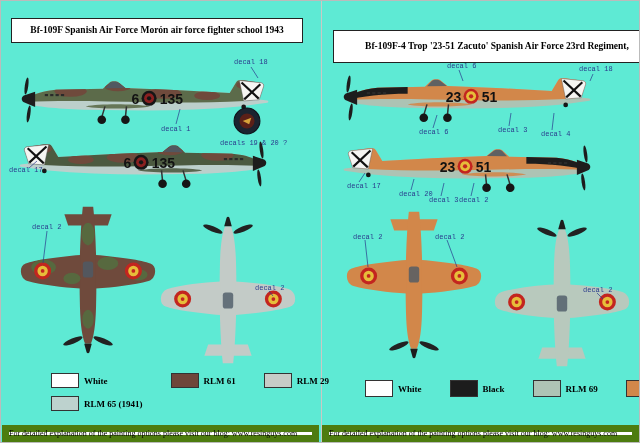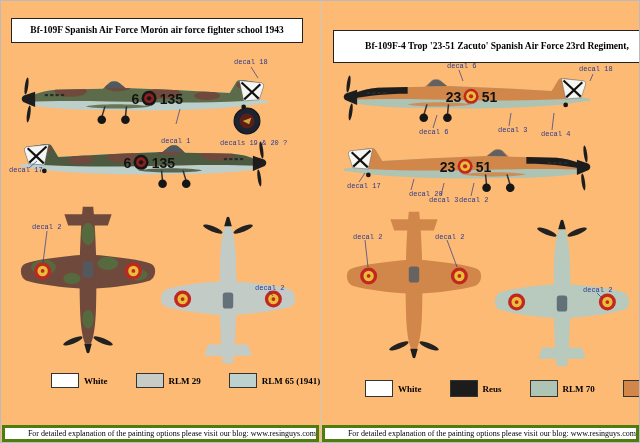--- a/index.html
+++ b/index.html
@@ -1,39 +1,39 @@
 <!DOCTYPE html>
 <html><head>
 <meta charset="utf-8">
 <style>
   * { margin:0; padding:0; box-sizing:border-box; }
   html,body { width:640px; height:443px; }
   body { font-family:"Liberation Serif", serif; background:#e9e9e6; }
-  .sheet { position:relative; width:640px; height:443px; background:#fdba74; border:1px solid #bbb; overflow:hidden; }
+  .sheet { position:relative; width:640px; height:443px; background:#5eead4; border:1px solid #bbb; overflow:hidden; }
   .divider { position:absolute; left:320px; top:0; width:1px; height:443px; background:#c9c9c4; }
 
   .title-box { position:absolute; border:1px solid #222; background:#fff;
     display:flex; flex-direction:column; align-items:center; justify-content:center;
     text-align:center; font-weight:bold; font-size:9.5px; line-height:1.35; padding:2px 4px; }
 
   .decal { position:absolute; font-size:7px; color:#2a3a8c; white-space:nowrap; font-family:Liberation Mono, monospace; }
 
   .plane { position:absolute; }
 
   .legend-left { position:absolute; left:22px; top:372px; width:290px;
     display:grid; grid-template-columns:repeat(3,1fr); row-gap:8px; }
   .legend-right { position:absolute; left:336px; top:379px; width:298px;
     display:flex; justify-content:space-between; }
   .legend-item { display:flex; align-items:center;padding-left:28px; }
   .swatch { width:28px; height:15px; border:1px solid #333; flex:none; }
   .legend-right .swatch { height:17px; }
   .legend-label { margin-left:5px; font-weight:bold; font-size:9px; white-space:nowrap; }
 
-  .footer-box { position:absolute; top:424px; width:317px; height:17px; border:3px solid #4d7c0f; background:#fff;
-    display:flex; align-items:center; justify-content:flex-end; font-size:8px; white-space:nowrap; }
+  .footer-box { position:absolute; top:424px; width:317px; height:17px; border:7px solid #4d7c0f; background:#fff;
+    display:flex; align-items:center; justify-content:flex-start; font-size:8px; white-space:nowrap; }
   .footer-left { left:1px; }
   .footer-right { left:321px; }
 
   .code-text { font-family:"Liberation Sans", sans-serif; font-weight:bold; font-size:13px; fill:#121212; }
   .leader-overlay { position:absolute; left:0; top:0; pointer-events:none; }
 </style>
 </head>
 <body>
 
 <svg width="0" height="0" style="position:absolute" aria-hidden="true">
@@ -148,30 +148,34 @@
       <use href="#top-body"></use>
     </svg>
 
     <svg class="plane" style="left:156px; top:212px; --t-top:#c3cbc7;" viewBox="0 0 150 165" width="142" height="156">
       <g transform="rotate(180 75 82.5)">
           <use href="#top-body"></use>
         </g>
     </svg>
 
     <span class="decal" style="left:233px; top:57px">decal 18</span>
-    <span class="decal" style="left:160px; top:136px">decal 1</span>
+    <span class="decal" style="left:160px; top:124px">decal 1</span>
     <span class="decal" style="left:219px; top:138px">decals 19 &amp; 20 ?</span>
     <span class="decal" style="left:8px;   top:165px">decal 17</span>
     <span class="decal" style="left:31px;  top:222px">decal 2</span>
     <span class="decal" style="left:254px; top:283px">decal 2</span>
 
     <div class="legend-left">
       <div class="legend-item">
         <span class="swatch" style="background-color: rgb(255, 255, 255);"></span>
         <span class="legend-label">White</span>
+      </div>
+      <div class="legend-item">
+        <span class="swatch" style="background-color: rgb(110, 70, 58);"></span>
+        <span class="legend-label">RLM 61</span>
       </div>
       <div class="legend-item">
         <span class="swatch" style="background-color: rgb(199, 204, 199);"></span>
         <span class="legend-label">RLM 29</span>
       </div>
       <div class="legend-item">
         <span class="swatch" style="background-color: rgb(189, 210, 206);"></span>
         <span class="legend-label">RLM 65 (1941)</span>
       </div>
     </div>
@@ -219,39 +223,39 @@
           <use href="#top-body"></use>
         </g>
     </svg>
 
     <span class="decal" style="left:446px; top:61px">decal 6</span>
     <span class="decal" style="left:578px; top:64px">decal 18</span>
     <span class="decal" style="left:418px; top:127px">decal 6</span>
     <span class="decal" style="left:497px; top:125px">decal 3</span>
     <span class="decal" style="left:540px; top:129px">decal 4</span>
     <span class="decal" style="left:346px; top:181px">decal 17</span>
-    <span class="decal" style="left:408px; top:189px">decal 20</span>
+    <span class="decal" style="left:398px; top:189px">decal 20</span>
     <span class="decal" style="left:428px; top:195px">decal 3</span>
     <span class="decal" style="left:458px; top:195px">decal 2</span>
     <span class="decal" style="left:352px; top:232px">decal 2</span>
     <span class="decal" style="left:434px; top:232px">decal 2</span>
     <span class="decal" style="left:582px; top:285px">decal 2</span>
 
     <div class="legend-right">
       <div class="legend-item">
         <span class="swatch" style="background-color: rgb(255, 255, 255);"></span>
         <span class="legend-label">White</span>
       </div>
       <div class="legend-item">
         <span class="swatch" style="background-color: rgb(28, 28, 28);"></span>
-        <span class="legend-label">Reus</span>
+        <span class="legend-label">Black</span>
       </div>
       <div class="legend-item">
         <span class="swatch" style="background-color: rgb(174, 196, 181);"></span>
-        <span class="legend-label">RLM 70</span>
+        <span class="legend-label">RLM 69</span>
       </div>
       <div class="legend-item">
         <span class="swatch" style="background-color: rgb(210, 135, 74);"></span>
         <span class="legend-label">RLM 59</span>
       </div>
     </div>
 
     <div class="footer-box footer-right">
       <span>For detailed explanation of the painting options please visit our blog: www.resinguys.com</span>
     </div>

